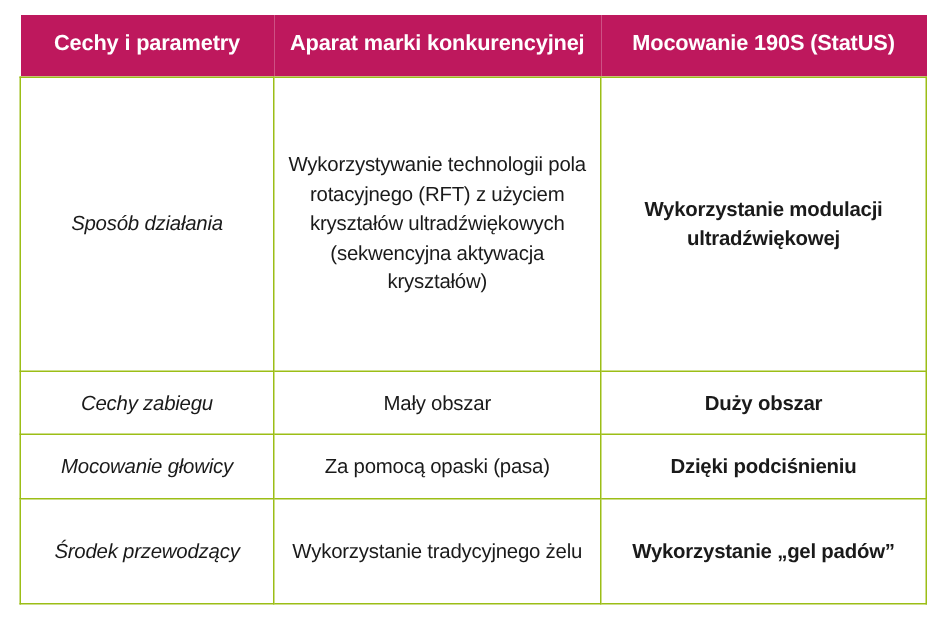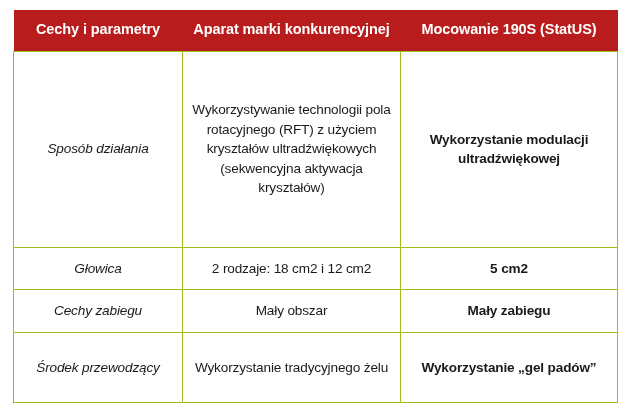--- a/index.html
+++ b/index.html
@@ -29,21 +29,21 @@
     width: 604px;
     height: 393px;
   }
 
   col.c1 { width: 169px; }
   col.c2 { width: 218px; }
   col.c3 { width: 217px; }
 
   
   thead th {
-    background: #b91c1c;
+    background: #be185d;
     color: #ffffff;
     font-weight: bold;
     font-size: 14.5px;
     line-height: 1.42;
     text-align: center;
     vertical-align: middle;
     padding: 9px 8px 11px 8px;
     border: none;
     letter-spacing: -0.1px;
   }
@@ -87,28 +87,28 @@
         <th class="h3">Mocowanie 190S (StatUS)</th>
       </tr>
     </thead>
     <tbody>
       <tr class="r-tall">
         <td class="col-left">Sposób działania</td>
         <td>Wykorzystywanie technologii pola rotacyjnego (RFT) z użyciem kryształów ultradźwiękowych (sekwencyjna aktywacja kryształów)</td>
         <td class="col-right">Wykorzystanie modulacji ultradźwiękowej</td>
       </tr>
       <tr class="r-short">
-        <td class="col-left">Głowica</td>
-        <td>2 rodzaje: 18 cm2 i 12 cm2</td>
-        <td class="col-right">5 cm2</td>
+        <td class="col-left">Cechy zabiegu</td>
+        <td>Mały obszar</td>
+        <td class="col-right">Duży obszar</td>
       </tr>
       <tr class="r-short">
-        <td class="col-left">Cechy zabiegu</td>
-        <td>Mały obszar</td>
-        <td class="col-right">Mały zabiegu</td>
+        <td class="col-left">Mocowanie głowicy</td>
+        <td>Za pomocą opaski (pasa)</td>
+        <td class="col-right">Dzięki podciśnieniu</td>
       </tr>
       <tr class="r-last">
         <td class="col-left">Środek przewodzący</td>
         <td>Wykorzystanie tradycyjnego żelu</td>
         <td class="col-right">Wykorzystanie „gel padów”</td>
       </tr>
     </tbody>
   </table>
 </div>
 

